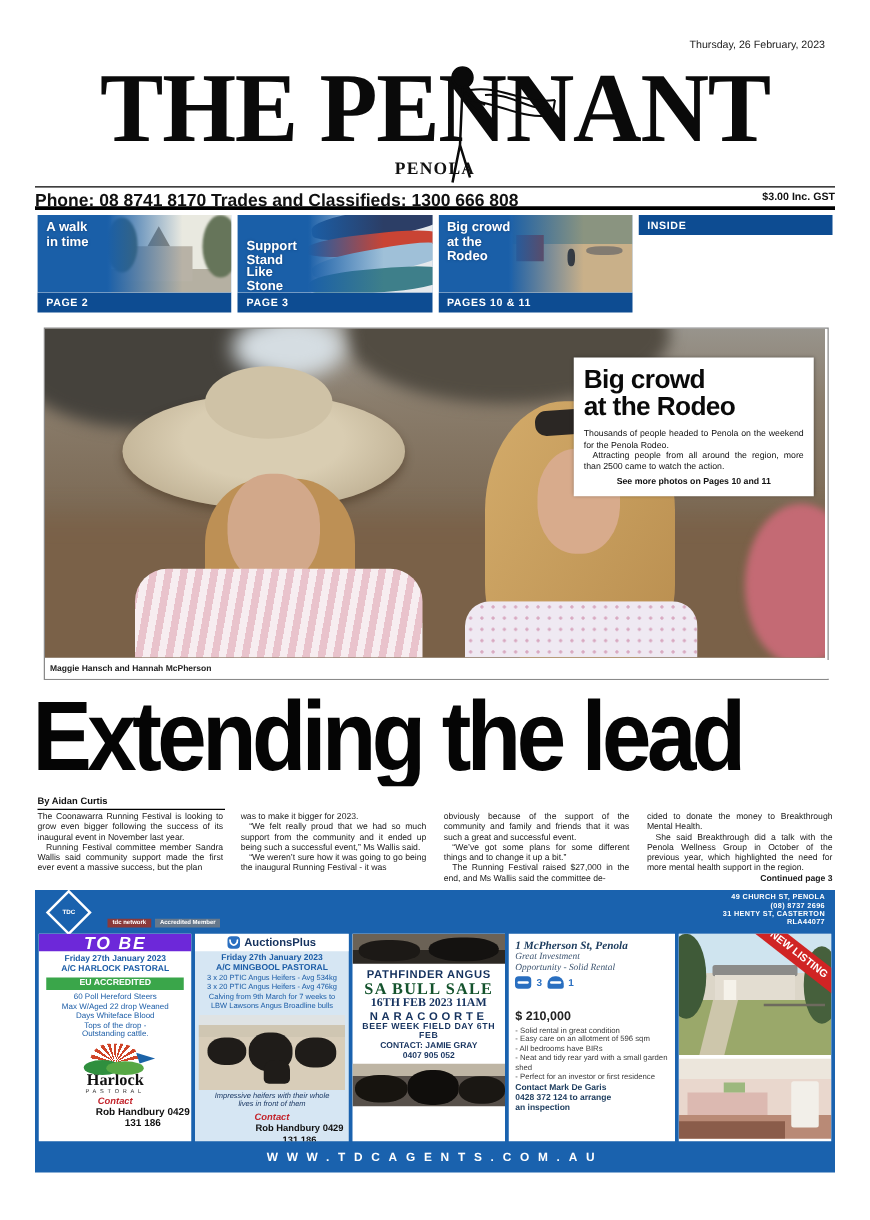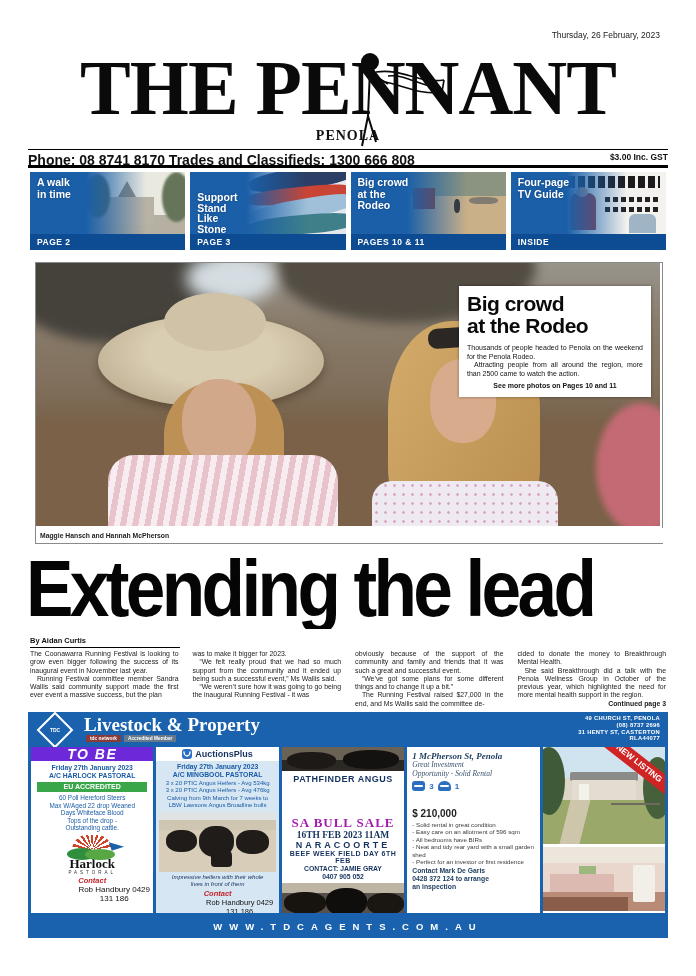--- a/index.html
+++ b/index.html
@@ -86,39 +86,39 @@
   .ad1-body{color:#1b5ca6;font-size:6.4px;line-height:7.6px;margin-top:1px;}
   .harlock-logo{margin:3px auto 0;width:70px;}
   .sun{width:40px;height:15px;margin:0 auto;border-radius:40px 40px 0 0;
        background:repeating-conic-gradient(from -80deg at 50% 100%,#cf4428 0 9deg,#fff 9deg 19deg);}
   .hills{width:54px;height:10px;margin:-2px auto 0;position:relative;}
   .hill{position:absolute;border-radius:50%;}
   .harlock-name{font-family:"Liberation Serif",serif;font-size:13px;font-weight:bold;color:#111;
                 line-height:12px;}
   .harlock-sub{font-size:4.5px;letter-spacing:3px;color:#333;}
   .contact-red{color:#c3232b;font-style:italic;font-weight:bold;font-size:7.5px;margin-top:1px;}
-  .contact-name{font-size:8px;color:#111;font-weight:normal;padding-left:44px;}
+  .contact-name{font-size:8px;color:#111;font-weight:bold;padding-left:44px;}
 
   
   .ad2{background:#d6e6f3;}
   .ap-strip{background:#fff;height:14px;display:flex;align-items:center;justify-content:center;gap:3px;}
   .ap-bull{width:10px;height:10px;background:#2a6fc0;border-radius:3px;display:flex;
            align-items:center;justify-content:center;}
   .ap-name{font-weight:bold;font-size:9px;color:#15325e;}
   .ad2-body{color:#1b5ca6;font-size:6px;line-height:7.4px;margin-top:1px;}
   .cattle{position:relative;height:60px;margin:2px 3px;background:
           linear-gradient(180deg,#dfe3e4 0 14%,#cfc6b2 14% 30%,#d8cdb9 30% 100%);overflow:hidden;}
   .cow{position:absolute;background:#1f1c19;border-radius:45%;}
   .ad2-cap{font-style:italic;font-size:6px;line-height:7px;color:#15325e;}
 
   
   .pf-img{position:relative;background:linear-gradient(180deg,#6b6256 0 55%,#2c2823 55% 100%);overflow:hidden;}
   .pf-name{color:#15325e;font-weight:bold;font-size:9px;letter-spacing:.5px;margin-top:3px;}
-  .pf-sale{color:#a21caf;font-family:"Liberation Serif",serif;font-weight:bold;font-size:13px;
-           letter-spacing:1px;line-height:14px;margin-top:32px;}
+  .pf-sale{color:#14532d;font-family:"Liberation Serif",serif;font-weight:bold;font-size:13px;
+           letter-spacing:1px;line-height:14px;}
   .pf-date{color:#15325e;font-family:"Liberation Serif",serif;font-weight:bold;font-size:9.5px;}
   .pf-loc{color:#15325e;font-weight:bold;font-size:9px;letter-spacing:3px;}
   .pf-fd{color:#15325e;font-weight:bold;font-size:7px;letter-spacing:.5px;}
   .pf-ribbon{margin:2px 4px;background:#b9bfc6;clip-path:polygon(0 0,100% 0,95% 50%,100% 100%,0 100%,5% 50%);
              padding:2px 0;}
   .pf-count{font-family:"Liberation Serif",serif;font-weight:bold;font-size:11px;color:#15325e;line-height:11px;}
   .pf-cl{font-family:"Liberation Serif",serif;font-size:7.5px;color:#15325e;letter-spacing:.5px;}
   .pf-contact{color:#15325e;font-size:6.8px;font-weight:bold;line-height:8px;margin-top:1px;}
 
   
@@ -213,33 +213,20 @@
           <div class="rect" style="left:62%;top:40%;width:30%;height:12%;background:rgba(60,70,90,.5);border-radius:40%;"></div>
         </div>
         <div class="t-fade"></div>
         <div class="t-title pre">Big crowd
 at the
 Rodeo</div>
       </div>
       <div class="t-bar">PAGES 10 &amp; 11</div>
     </div>
     <div class="tz">
-      <div class="t-main">
-        <div class="t-img" style="background:#f3f2ee;width:66%;">
-          <div class="rect" style="left:4%;top:6%;width:90%;height:20%;background:repeating-linear-gradient(90deg,#1c1c1c 0 7px,#f3f2ee 7px 10px);"></div>
-          <div class="rect" style="left:6%;top:34%;width:26%;height:60%;border-radius:8px 8px 0 0;background:#a33a3a;"></div>
-          <div class="rect" style="left:12%;top:24%;width:12%;height:16%;border-radius:50%;background:#d8a88a;"></div>
-          <div class="rect" style="left:40%;top:40%;width:52%;height:8%;background:repeating-linear-gradient(90deg,#222 0 5px,#f3f2ee 5px 8px);"></div>
-          <div class="rect" style="left:40%;top:56%;width:52%;height:8%;background:repeating-linear-gradient(90deg,#222 0 5px,#f3f2ee 5px 8px);"></div>
-          <div class="rect" style="left:64%;top:68%;width:26%;height:30%;background:#9fb4c4;border-radius:6px 6px 0 0;"></div>
-        </div>
-        <div class="t-fade"></div>
-        <div class="t-title pre">Four-page
-TV Guide</div>
-      </div>
       <div class="t-bar">INSIDE</div>
     </div>
   </div>
 
   <div class="abs photo-frame">
     <div class="photo">
       <div class="blob" style="left:-30px;top:-40px;width:220px;height:120px;background:#45423c;filter:blur(6px);"></div>
       <div class="blob" style="left:240px;top:-50px;width:260px;height:110px;background:#524c42;filter:blur(6px);"></div>
       <div class="blob" style="left:150px;top:-10px;width:90px;height:50px;background:#d5dde2;filter:blur(8px);"></div>
       <div class="blob" style="left:-20px;top:150px;width:700px;height:160px;background:#7a6148;filter:blur(10px);border-radius:0;"></div>
@@ -285,21 +272,20 @@
  She said Breakthrough did a talk with the Penola Wellness Group in October of the previous year, which highlighted the need for more mental health support in the region.</span>
       <span class="continued">Continued page 3</span>
     </div>
   </div>
 
   <div class="abs lv">
     <div class="lv-banner">
       <div class="diamond">
         <span>TDC</span>
       </div>
-      <div class="lv-title">Livestock &amp; Property</div>
       <div class="lv-badges">
         <span class="badge b1">tdc network</span>
         <span class="badge b2">Accredited Member</span>
       </div>
       <div class="lv-addr pre">49 CHURCH ST, PENOLA
 (08) 8737 2696
 31 HENTY ST, CASTERTON
 RLA44077</div>
     </div>
 

